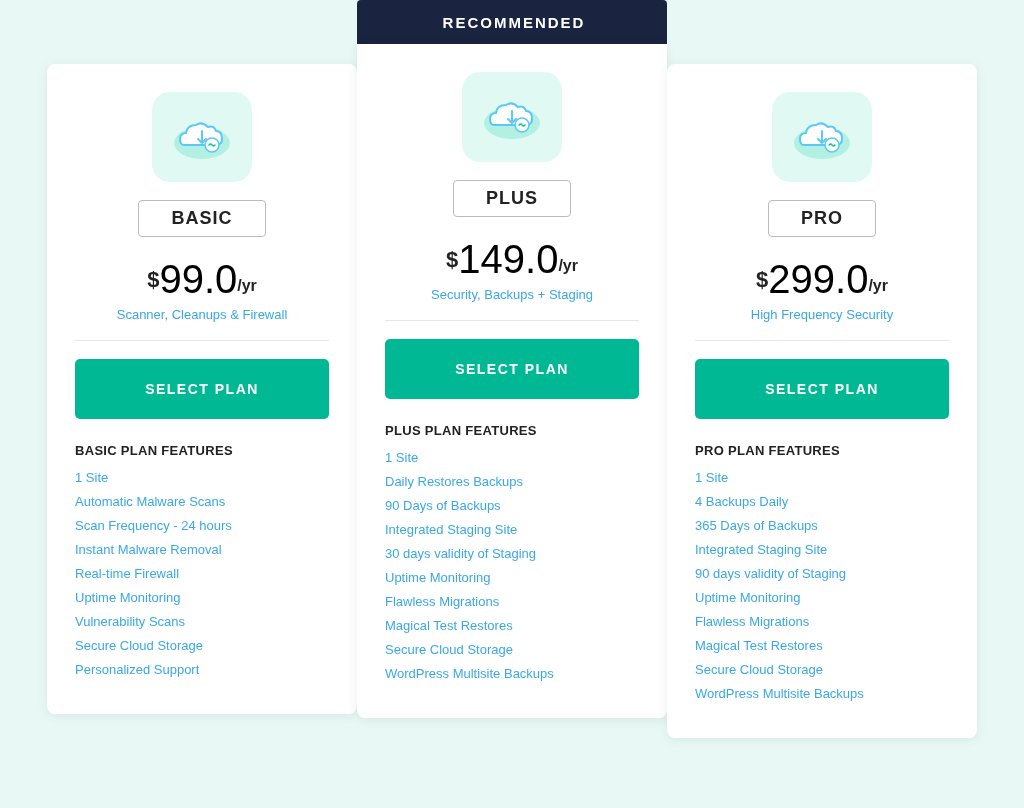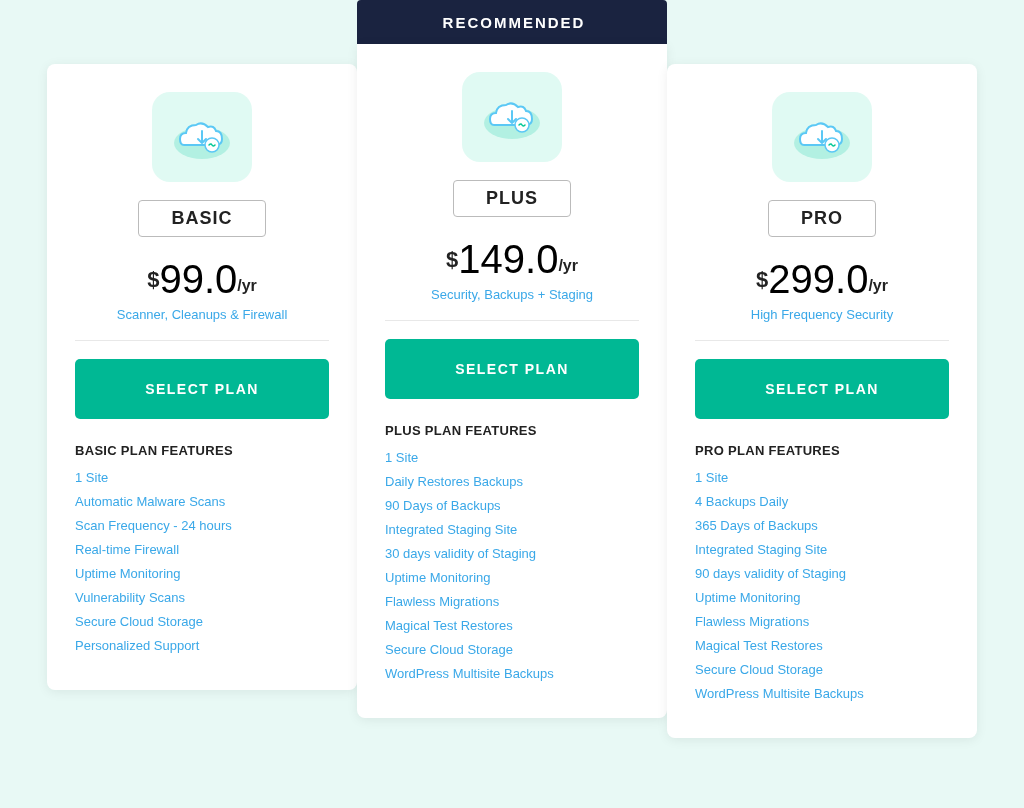--- a/index.html
+++ b/index.html
@@ -208,20 +208,21 @@
           <span class="price-period">/yr</span>
         </div>
         <div class="plan-tagline">Scanner, Cleanups &amp; Firewall</div>
         <hr class="divider">
         <button class="select-plan-btn">SELECT PLAN</button>
         <div class="features-title">BASIC PLAN FEATURES</div>
         <ul class="features-list">
           <li>1 Site</li>
           <li>Automatic Malware Scans</li>
           <li>Scan Frequency - 24 hours</li>
+          <li>Instant Malware Removal</li>
           <li>Real-time Firewall</li>
           <li>Uptime Monitoring</li>
           <li>Vulnerability Scans</li>
           <li>Secure Cloud Storage</li>
           <li>Personalized Support</li>
         </ul>
       </div>
     </div>
 
     <div class="plan-wrapper">

